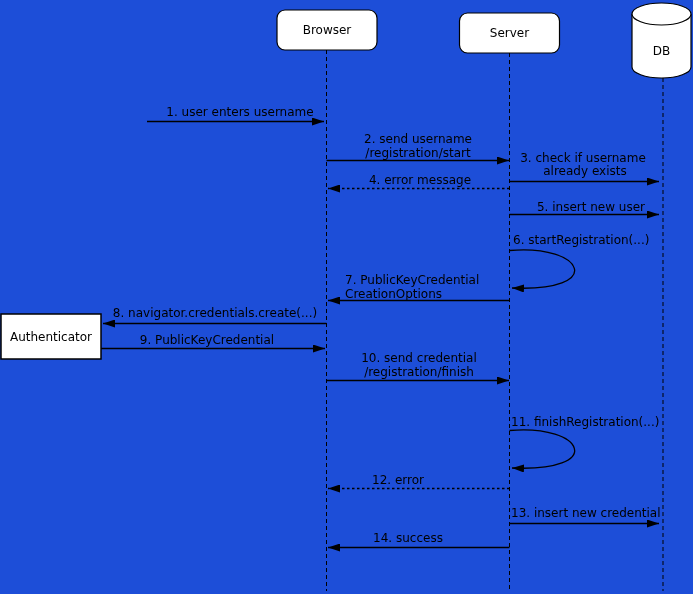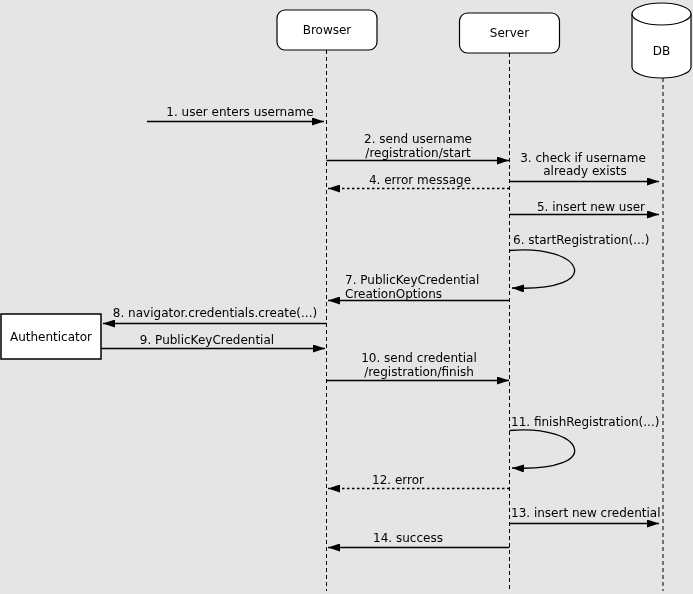--- a/index.html
+++ b/index.html
@@ -1,16 +1,16 @@
 <!DOCTYPE html>
 <html><head>
 <meta charset="utf-8">
 <style>
   html, body { margin: 0; padding: 0; background: #ffffff; }
-  .stage { position: relative; width: 693px; height: 594px; background: #e5e5e5; overflow: hidden; }
+  .stage { position: relative; width: 693px; height: 594px; background: #1d4ed8; overflow: hidden; }
   svg text {
     font-family: "DejaVu Sans", "Liberation Sans", sans-serif;
     font-size: 12px;
     fill: #000000;
   }
   .mid { text-anchor: middle; }
   .node { fill: #ffffff; stroke: #000000; stroke-width: 1.2; }
   .authbox { fill: #ffffff; stroke: #000000; stroke-width: 1.5; }
   .lifeline { stroke: #000000; stroke-width: 1; stroke-dasharray: 4 3; fill: none; }
   .msg { stroke: #000000; stroke-width: 1.3; fill: none; }

